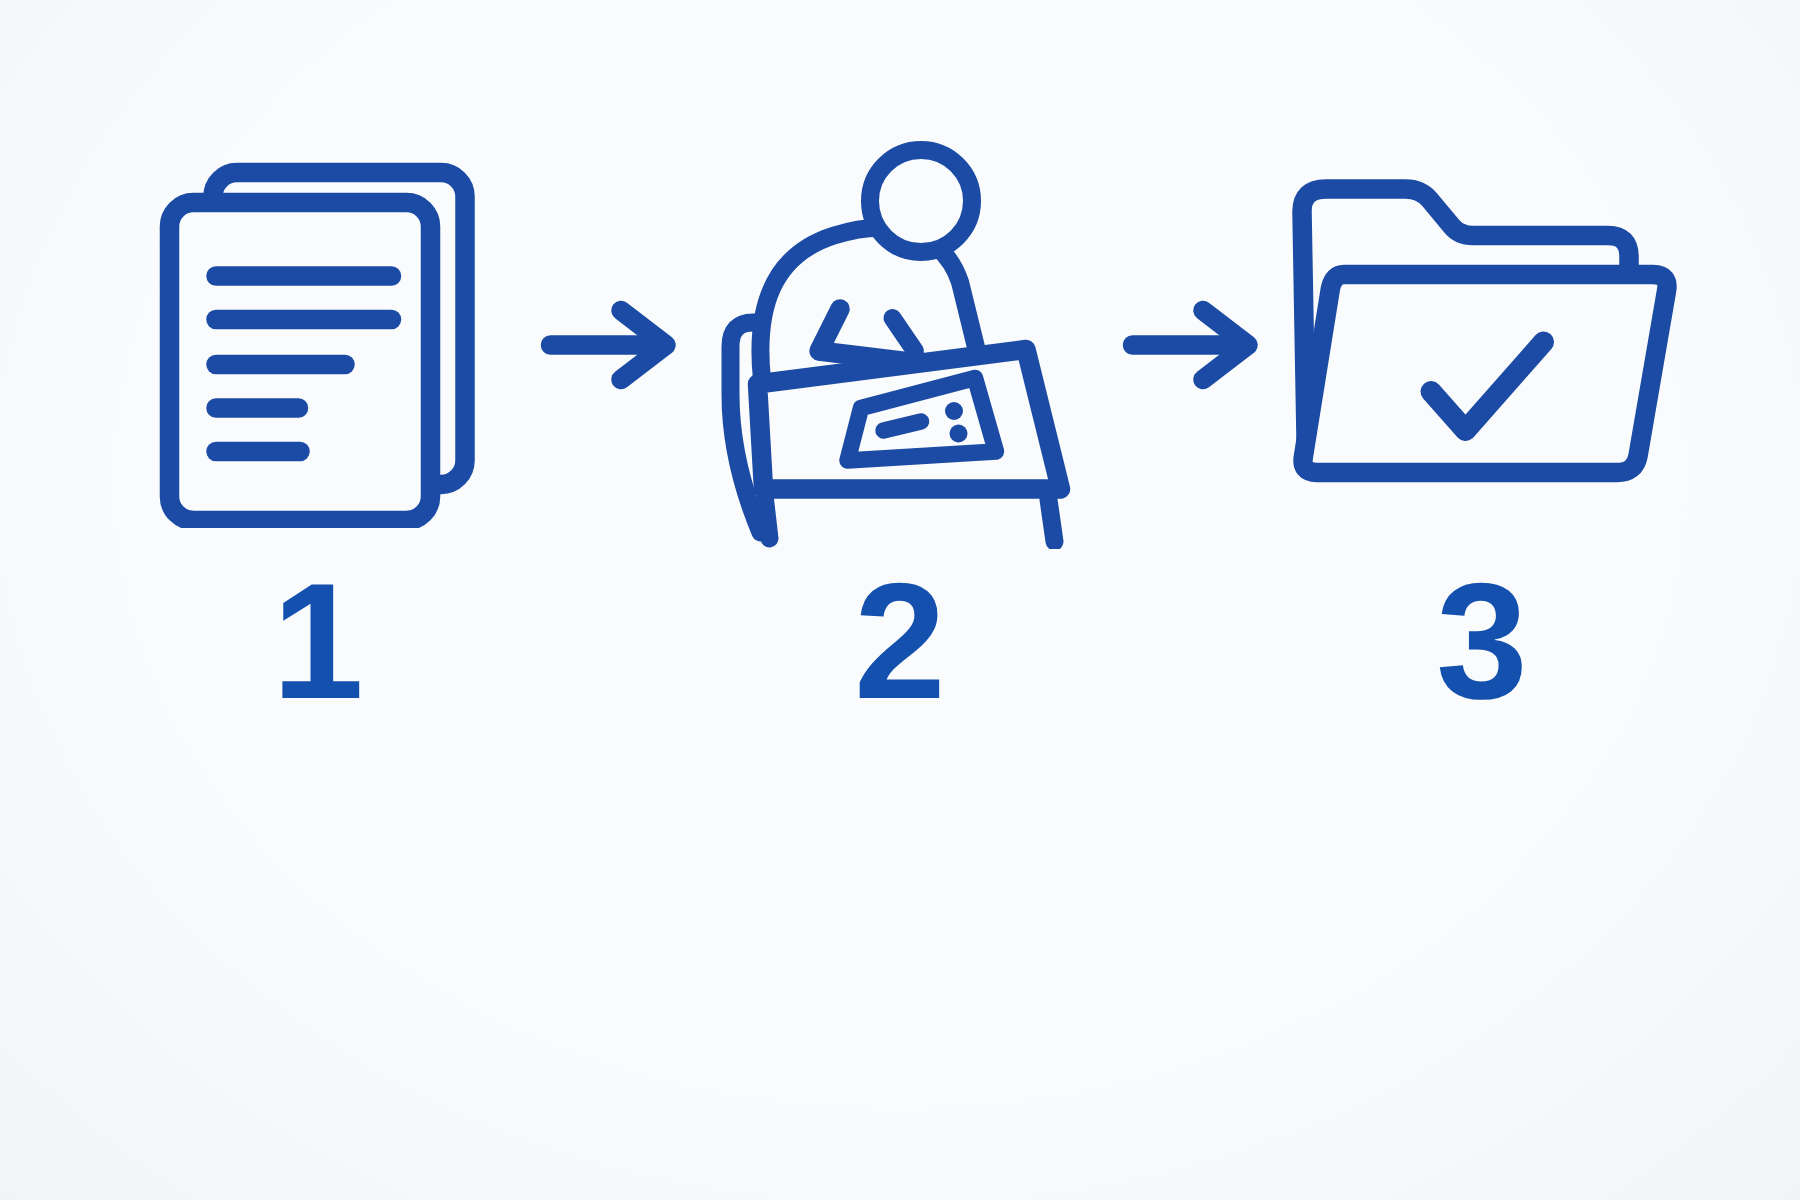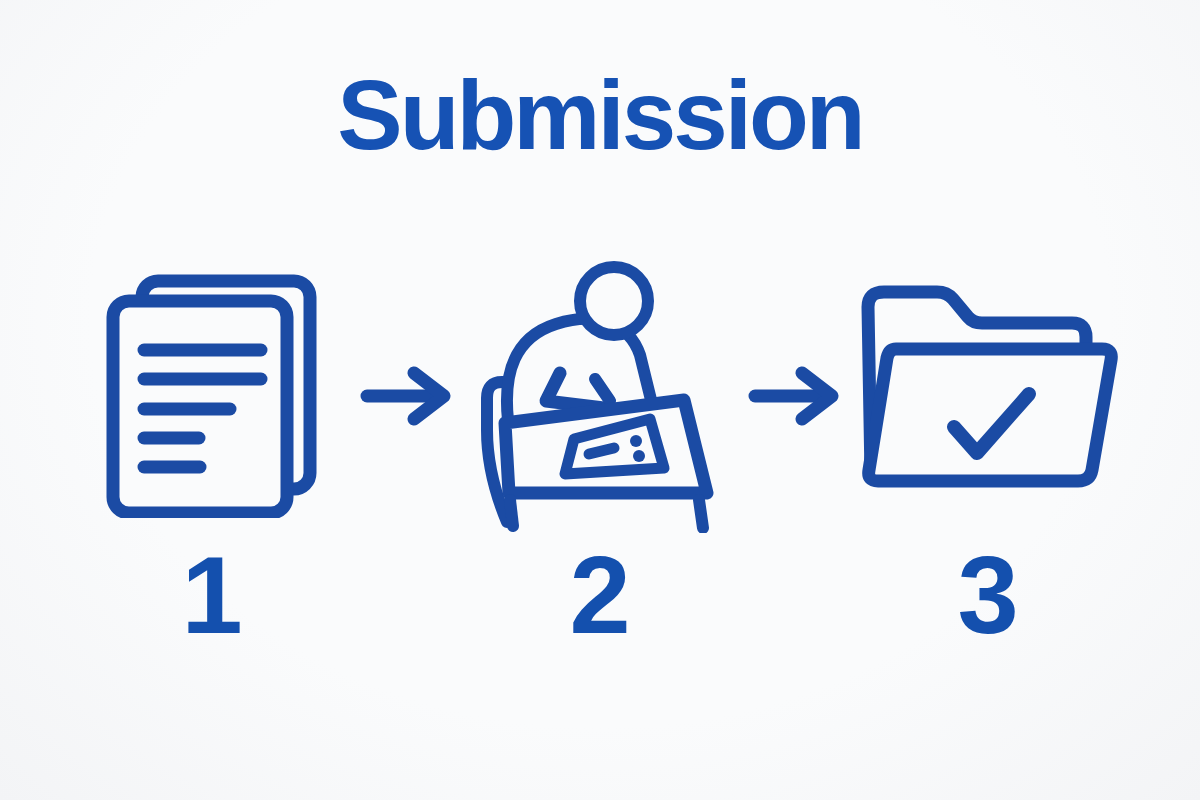--- a/index.html
+++ b/index.html
@@ -87,21 +87,20 @@
   .rc { stroke-linecap: round; }
   .sw11 { stroke-width: 11; }
   .sw12 { stroke-width: 12; }
   .sw14 { stroke-width: 14; }
 </style>
 </head>
 <body>
 
 <div class="canvas">
 
-  <div class="title">Submission</div>
 
   <div class="flow">
 
     <div class="step">
       <div class="icon-box">
         <svg width="212" height="244" viewBox="0 0 212 244" aria-hidden="true">
           <rect class="fill-bg st" x="36" y="7" width="168" height="208" rx="16"></rect>
           <rect class="fill-bg st" x="7" y="27" width="174" height="212" rx="16"></rect>
           <line class="ln" x1="38" y1="76" x2="155" y2="76"></line>
           <line class="ln" x1="38" y1="105" x2="155" y2="105"></line>

